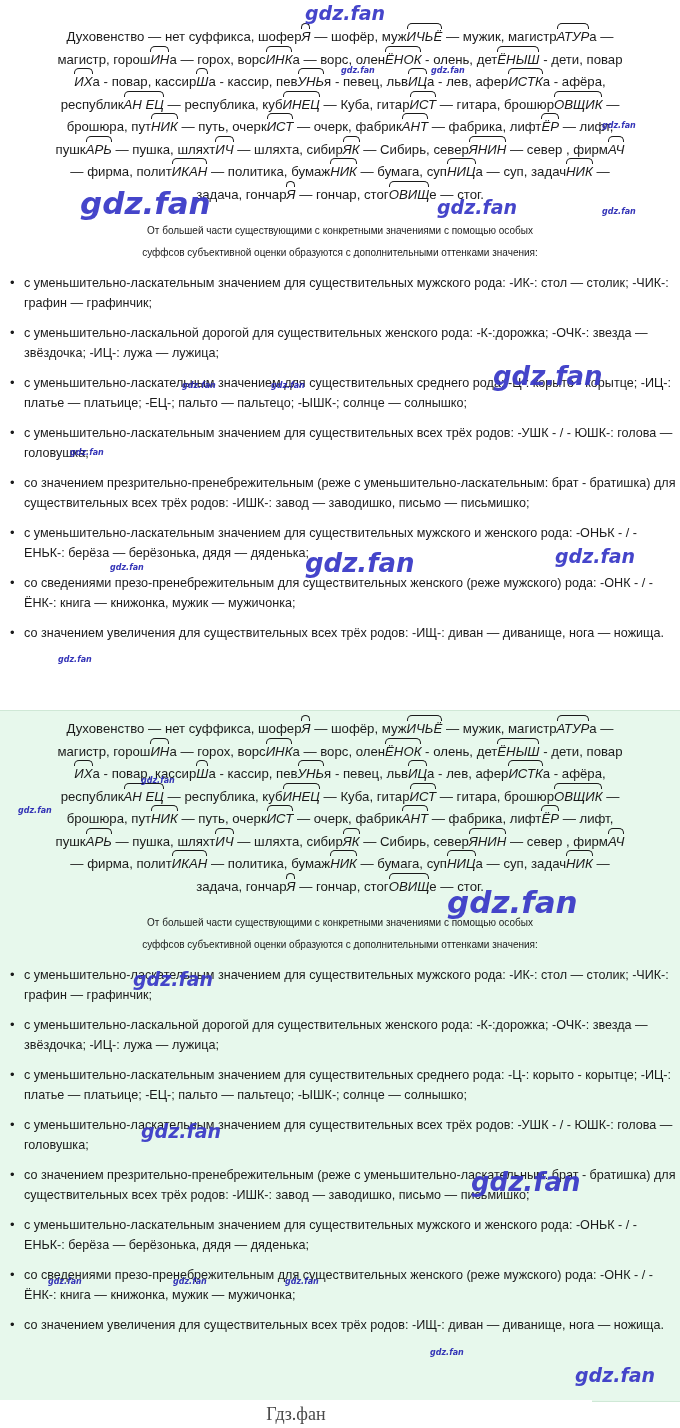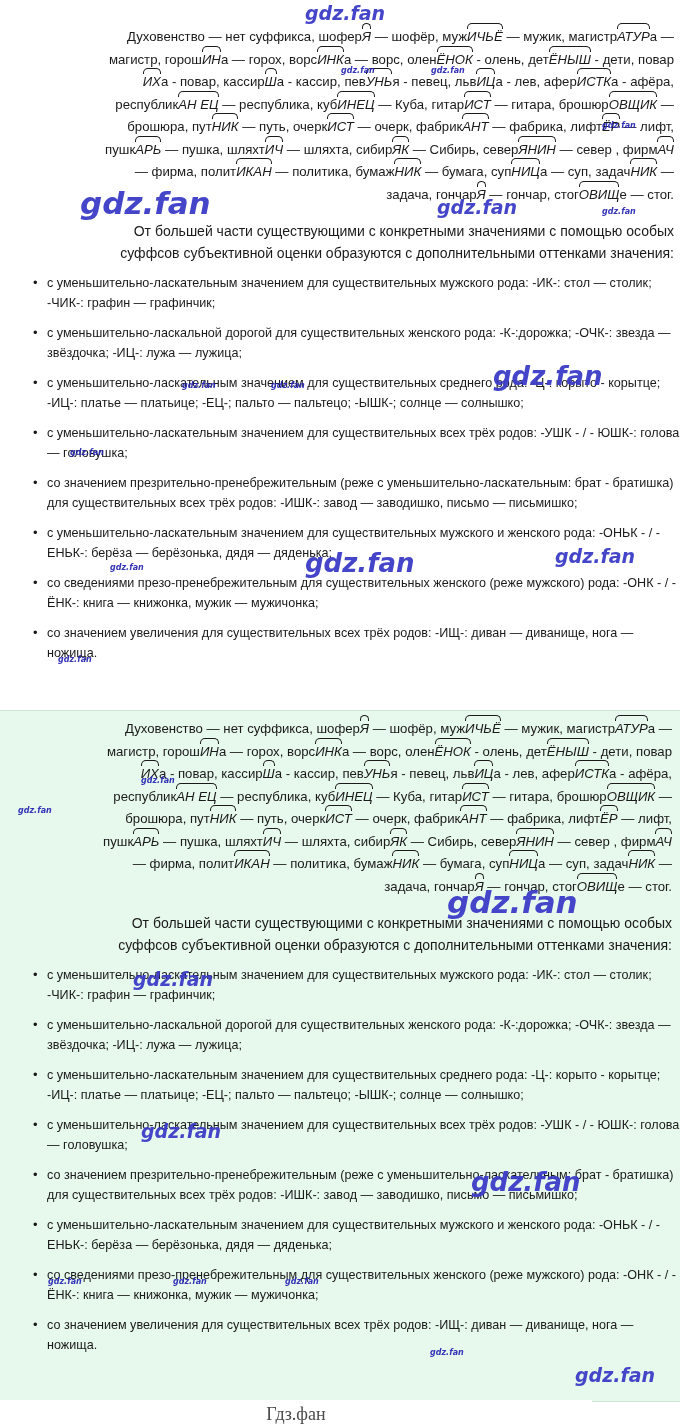--- a/index.html
+++ b/index.html
@@ -66,33 +66,33 @@
     font-size: 18px;
     color: #4a4a4a;
     font-family: "Liberation Serif", serif;
     line-height: 28px;
   }
 
   .para {
     font-size: 13.2px;
     line-height: 22.5px;
     padding: 0 8px;
-    text-align: right;
+    text-align: center;
   }
   .block-top .para { padding: 0 6px; }
 
   .para-intro {
-    font-size: 14px;
+    font-size: 10px;
     line-height: 22px;
     font-weight: normal;
   }
 
   ul.lst {
     margin: 0;
-    padding-left: 47px;
+    padding-left: 24px;
     list-style: none;
   }
   ul.lst li {
     position: relative;
     font-size: 12.6px;
     line-height: 19.5px;
     margin-bottom: 11px;
   }
   ul.lst li:before {
     content: "•";

